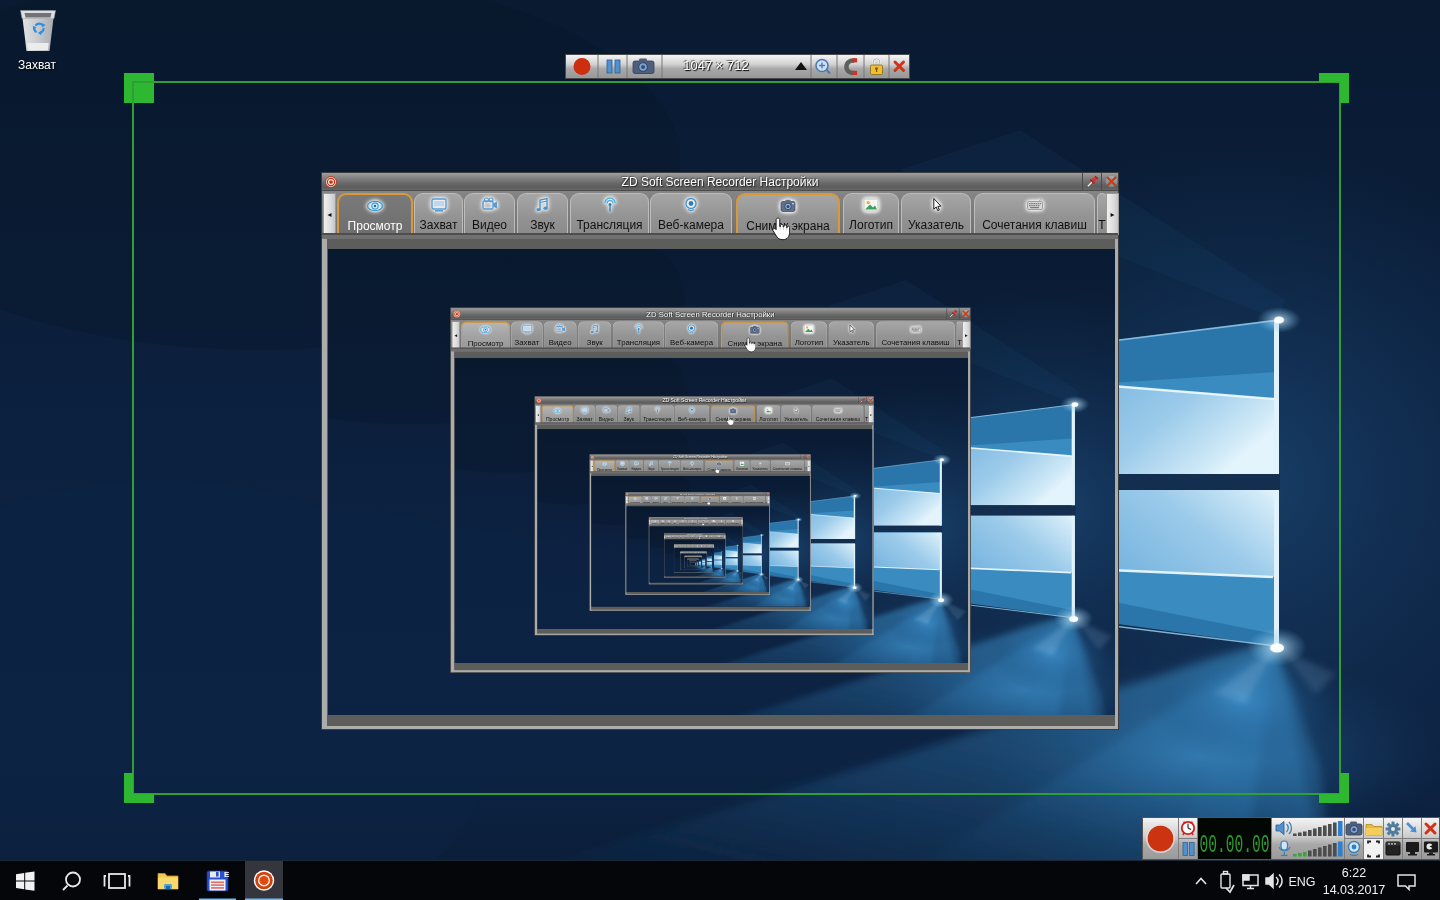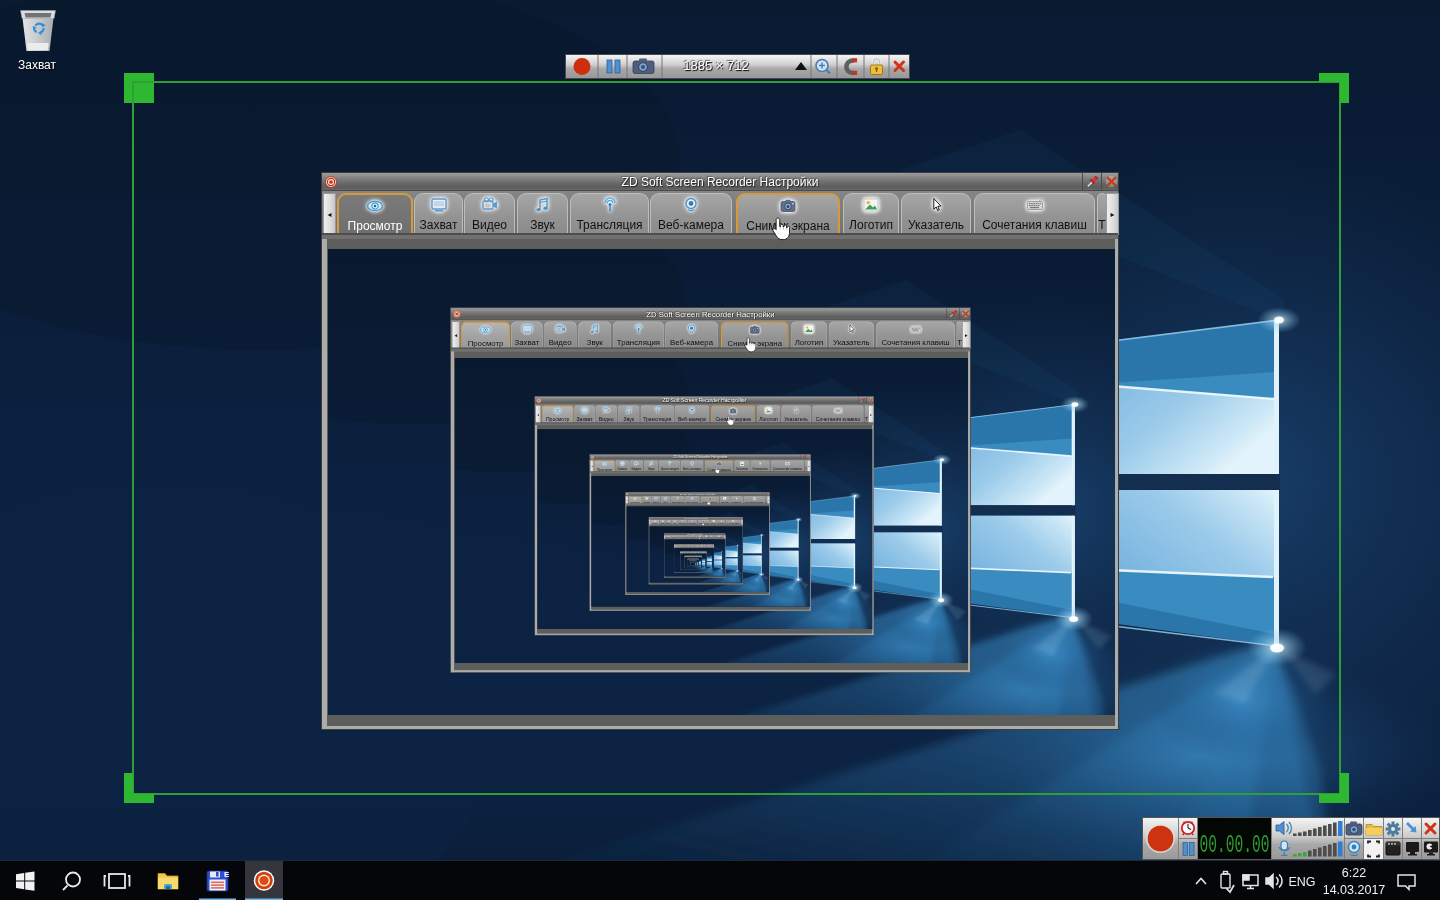--- a/index.html
+++ b/index.html
@@ -1604,21 +1604,21 @@
  <path d="M307.2 10.5 L307.2 7.2 A 3.3 3.5 0 0 1 313.8 7.2 L313.8 10.5" fill="none" stroke="#8a8a8a" stroke-width="0.6"></path>
  <rect x="304.5" y="10" width="12" height="9.5" rx="1.2" fill="#eebf35" stroke="#8a6a10" stroke-width="0.8"></rect>
  <circle cx="310.5" cy="13.6" r="1.4" fill="#7a5c0c"></circle>
  <rect x="309.9" y="13.6" width="1.3" height="3.4" fill="#7a5c0c"></rect>
 </g>
 <g stroke="#d03318" stroke-width="3" stroke-linecap="round">
  <line x1="329" y1="7" x2="337.5" y2="15.5"></line>
           <line x1="337.5" y1="7" x2="329" y2="15.5"></line>
 </g>
 </svg>
-<div class="tsz">1885 × 712</div>
+<div class="tsz">1047 × 712</div>
     </div>
 <div class="cp">
       <svg style="position:absolute;left:0;top:0;width:296px;height:41px" viewBox="0 0 296 41">
 <defs>
 <linearGradient id="cellg" x1="0" y1="0" x2="0" y2="1">
 <stop offset="0" stop-color="#f4f4f4"></stop>
             <stop offset="0.45" stop-color="#cdcdcd"></stop>
             <stop offset="0.65" stop-color="#a8a8a8"></stop>
             <stop offset="1" stop-color="#9a9a9a"></stop>
 </linearGradient>

